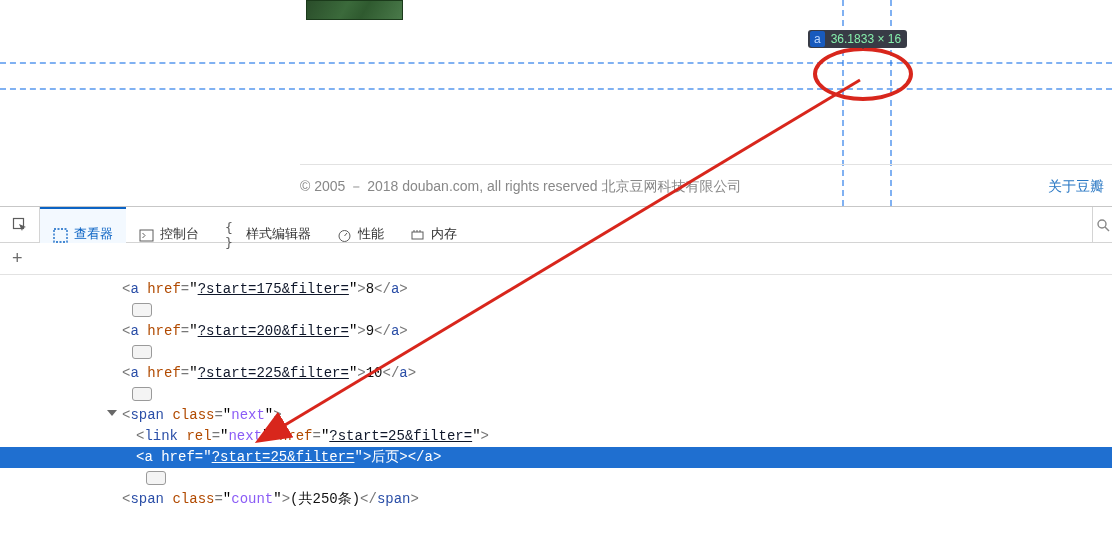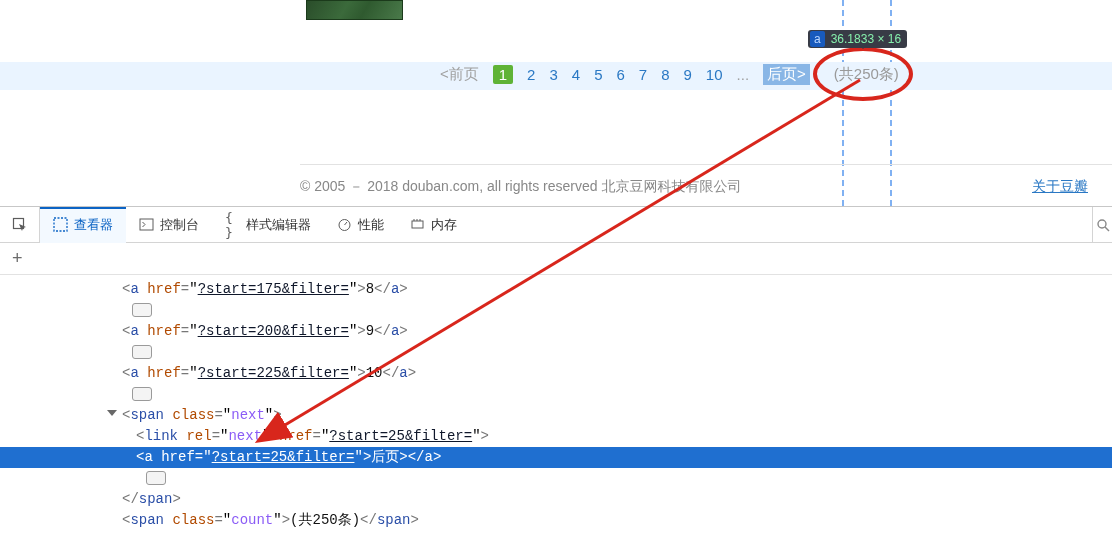--- a/index.html
+++ b/index.html
@@ -60,21 +60,21 @@
   }
   .pag-count { color:#9a9a9a; margin-left:10px; }
 
   
   .line { position:absolute; left:300px; right:0; top:164px; border-top:1px solid #e2e2e2; }
   .footer {
     position:absolute; left:0; right:0; top:178px;
     font-size:14px; color:#888;
   }
   .footer-txt { position:absolute; left:300px; }
-  .footer-right { position:absolute; right:24px; color:#2a78c4;text-decoration:underline; }
+  .footer-right { position:absolute; right:8px; color:#2a78c4; }
 
   
   .size-tip {
     position:absolute; left:808px; top:30px;
     background:#383b46; color:#cfd3dc;
     font-size:12px;
     display:flex; align-items:center;
     border-radius:3px;
     padding:1px 6px 1px 2px;
     z-index:5;
@@ -114,21 +114,21 @@
     border-bottom:1px solid #d4d4d4;
     font-size:13px; color:#323232;
   }
   .dt-pick{
     width:40px; height:36px;
     display:flex; align-items:center; justify-content:center;
     border-right:1px solid #d4d4d4;
     color:#5c5c5c;
   }
   .dt-tab{
-    display:flex; align-items:center; gap:6px;
+    display:flex; align-items:flex-end; gap:6px;
     padding:0 13px; height:36px; cursor:pointer;
   }
   .dt-tab.active{
     color:#0b63c4;
     box-shadow: inset 0 2px 0 #0b63c4;
     background:#f3f9ff;
   }
   .dt-tab .ico{
     width:15px; height:15px; display:flex; align-items:center; justify-content:center;
     color:#5c5c5c;
@@ -202,38 +202,20 @@
 <body>
 
 <div class="page-area">
   <div class="poster"></div>
 
   <div class="h-dash top"></div>
   <div class="h-dash bot"></div>
   <div class="v-dash left"></div>
   <div class="v-dash right"></div>
 
-  <div class="pagination">
-    <div class="pag-inner">
-      <span class="pag-disabled">&lt;前页</span>
-      <span class="pag-current">1</span>
-      <span class="pag-link">2</span>
-      <span class="pag-link">3</span>
-      <span class="pag-link">4</span>
-      <span class="pag-link">5</span>
-      <span class="pag-link">6</span>
-      <span class="pag-link">7</span>
-      <span class="pag-link">8</span>
-      <span class="pag-link">9</span>
-      <span class="pag-link">10</span>
-      <span class="pag-disabled">...</span>
-      <span class="pag-next">后页&gt;</span>
-      <span class="pag-count">(共250条)</span>
-    </div>
-  </div>
 
   <div class="line"></div>
   <div class="footer">
     <span class="footer-txt">© 2005 － 2018 douban.com, all rights reserved 北京豆网科技有限公司</span>
     <span class="footer-right">关于豆瓣</span>
   </div>
 
   <div class="size-tip">
     <span class="tag">a</span>
     <span class="dims">36.1833 × 16</span>
@@ -319,16 +301,15 @@
       <div class="dt-line"><span class="t-angle">&lt;</span><span class="t-tag">a</span> <span class="t-attr">href</span><span class="t-angle">=</span>"<span class="t-val">?start=175&amp;filter=</span>"<span class="t-angle">&gt;</span><span class="t-txt">8</span><span class="t-angle">&lt;/</span><span class="t-tag">a</span><span class="t-angle">&gt;</span></div>
       <div class="dt-ellipsis"></div>
       <div class="dt-line"><span class="t-angle">&lt;</span><span class="t-tag">a</span> <span class="t-attr">href</span><span class="t-angle">=</span>"<span class="t-val">?start=200&amp;filter=</span>"<span class="t-angle">&gt;</span><span class="t-txt">9</span><span class="t-angle">&lt;/</span><span class="t-tag">a</span><span class="t-angle">&gt;</span></div>
       <div class="dt-ellipsis"></div>
       <div class="dt-line"><span class="t-angle">&lt;</span><span class="t-tag">a</span> <span class="t-attr">href</span><span class="t-angle">=</span>"<span class="t-val">?start=225&amp;filter=</span>"<span class="t-angle">&gt;</span><span class="t-txt">10</span><span class="t-angle">&lt;/</span><span class="t-tag">a</span><span class="t-angle">&gt;</span></div>
       <div class="dt-ellipsis"></div>
       <div class="dt-line"><span class="dt-toggle-open"></span><span class="t-angle">&lt;</span><span class="t-tag">span</span> <span class="t-attr">class</span><span class="t-angle">=</span>"<span class="t-valplain">next</span>"<span class="t-angle">&gt;</span></div>
       <div class="dt-line ind1"><span class="t-angle">&lt;</span><span class="t-tag">link</span> <span class="t-attr">rel</span><span class="t-angle">=</span>"<span class="t-valplain">next</span>" <span class="t-attr">href</span><span class="t-angle">=</span>"<span class="t-val">?start=25&amp;filter=</span>"<span class="t-angle">&gt;</span></div>
       <div class="dt-line ind1 hl"><span class="t-angle">&lt;</span><span class="t-tag">a</span> <span class="t-attr">href</span><span class="t-angle">=</span>"<span class="t-val">?start=25&amp;filter=</span>"<span class="t-angle">&gt;</span><span class="t-txt">后页&gt;</span><span class="t-angle">&lt;/</span><span class="t-tag">a</span><span class="t-angle">&gt;</span></div>
       <div class="dt-ellipsis ind1"></div>
-      <div class="dt-line"><span class="t-angle">&lt;/</span><span class="t-tag">span</span><span class="t-angle">&gt;</span></div>
       <div class="dt-line"><span class="t-angle">&lt;</span><span class="t-tag">span</span> <span class="t-attr">class</span><span class="t-angle">=</span>"<span class="t-valplain">count</span>"<span class="t-angle">&gt;</span><span class="t-txt">(共250条)</span><span class="t-angle">&lt;/</span><span class="t-tag">span</span><span class="t-angle">&gt;</span></div>
     </div>
 </div>
 
 </body></html>

